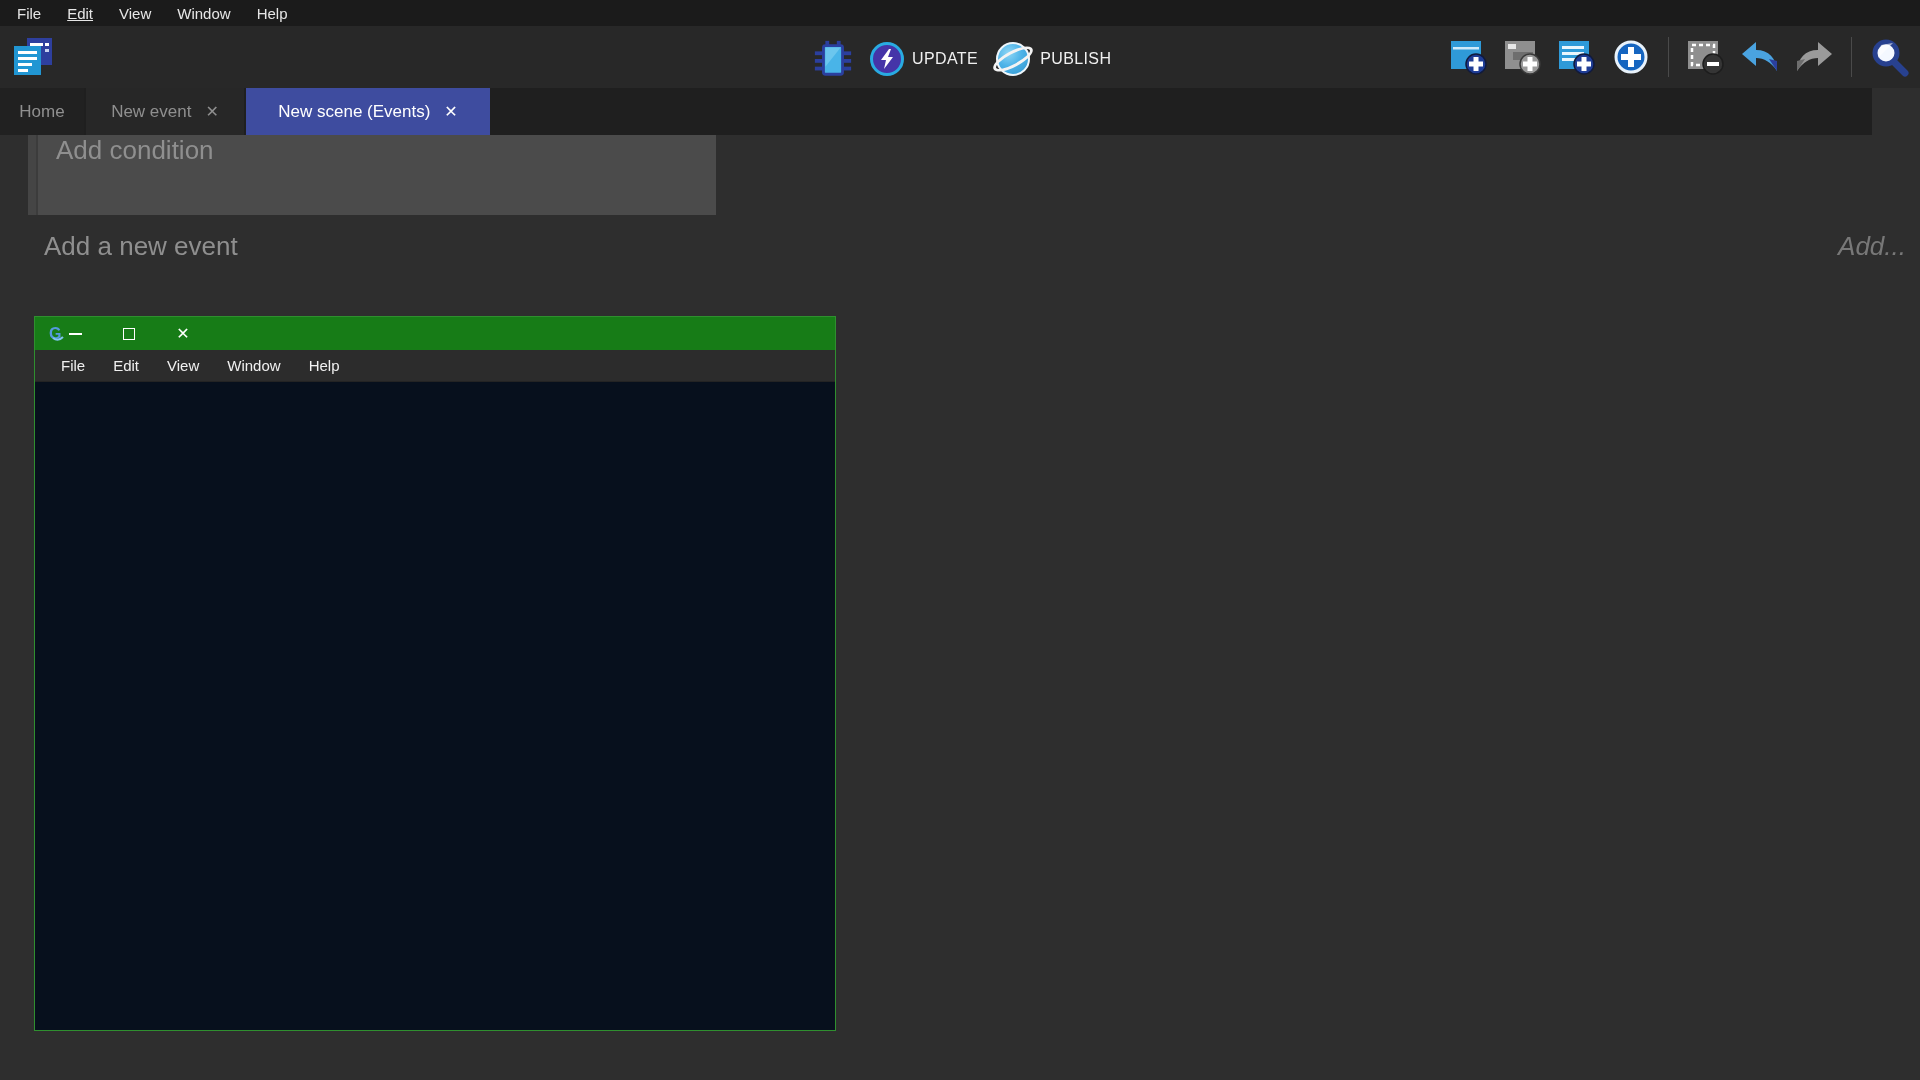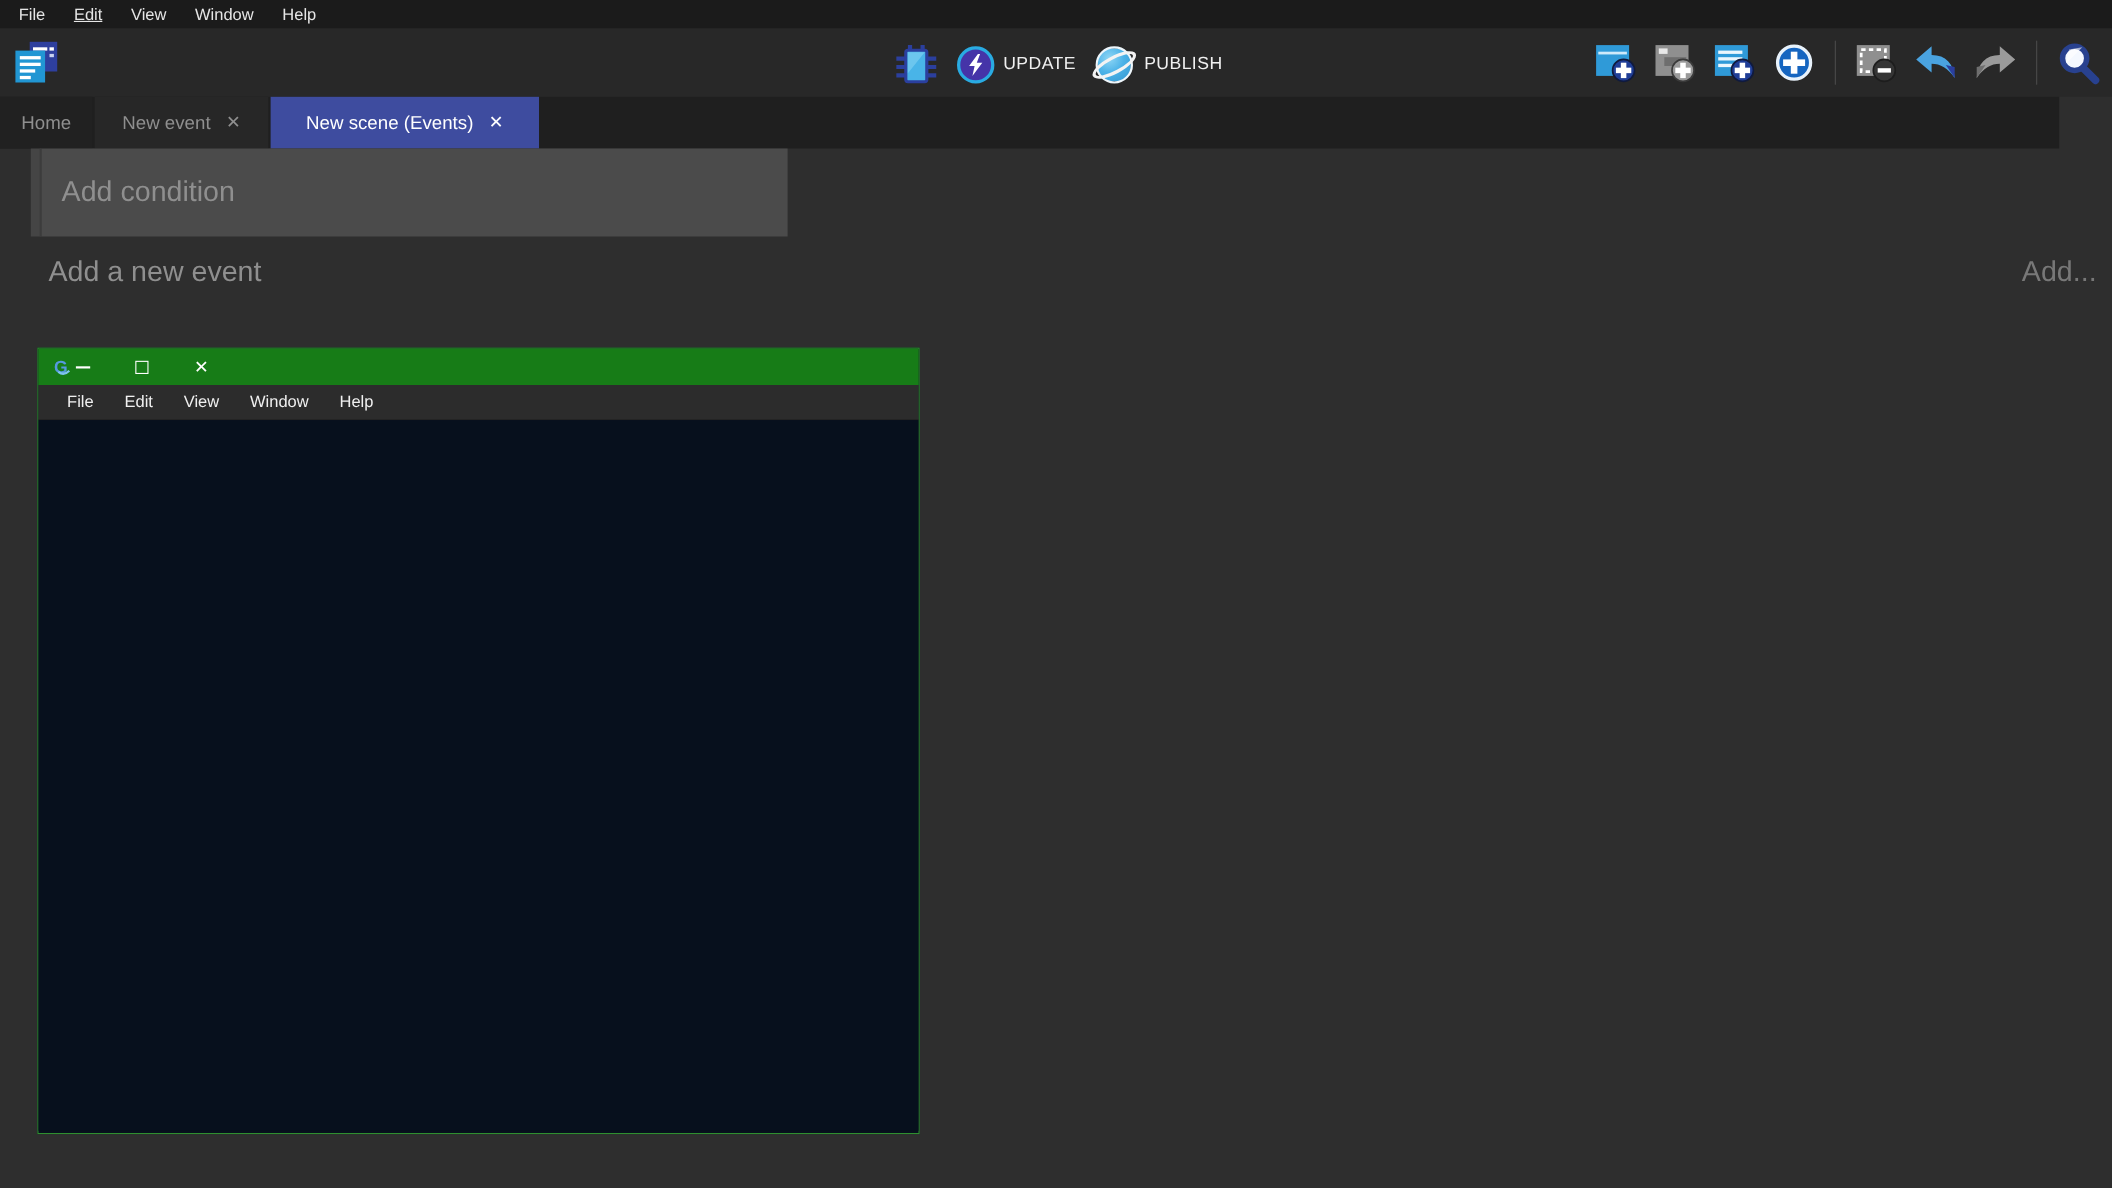--- a/index.html
+++ b/index.html
@@ -37,29 +37,29 @@
          font-size:17px; color:#8f8f8f; cursor:pointer; }
   .tab-home  { width:84px; background:#212121; }
   .tab-plain { width:158px; background:#272727; margin-left:2px; }
   .tab-active{ width:244px; background:#3e4c9f; color:#ffffff; margin-left:2px; }
   .tab .x { font-size:16px; line-height:1; }
 
   
   .events-area { position:absolute; left:0; top:135px; width:1920px; height:430px; }
   .event-row { position:absolute; left:28px; top:0; width:1892px; height:80px; display:flex; }
   .ev-handle { width:10px; height:80px; background:#454545; border-right:2px solid #3c3c3c; }
-  .cond-box { width:678px; height:80px; background:#4b4b4b; padding:24px 0 0 18px; }
+  .cond-box { width:678px; height:80px; background:#4b4b4b; padding:0 0 0 18px; }
   .ph-text { font-size:26px; color:#8f8f8f; }
   .actions-col { padding:8px 0 0 6px; }
   .action-line { display:flex; align-items:center; gap:6px; height:34px; }
   .act-verb { font-size:26px; color:#e9e9e9; }
   .act-obj  { font-size:26px; font-weight:bold; }
   .add-action { margin-top:5px; }
   .add-event-line { position:absolute; left:44px; top:96px; }
-  .add-more { position:absolute; right:14px; top:96px; font-size:26px; color:#787878; }
+  .add-more { position:absolute; right:14px; top:96px; font-size:26px; color:#787878;font-style:italic; }
 
   
   .pwin { position:absolute; left:34px; top:316px; width:802px; height:715px;
           border:1.5px solid #2f8f2f; background:#07101d; }
   .pwin-title { height:33px; background:#177c17; display:flex; align-items:center; padding-left:14px; }
   .pwin-title .t { font-size:15px; color:#ffffff; margin-left:10px; flex:1; }
   .pwin-ctrls { display:flex; align-items:center; gap:38px; padding-right:24px; }
   .ctrl { width:16px; height:16px; display:flex; align-items:center; justify-content:center; cursor:pointer; }
   .ctrl .min { width:13px; height:2px; background:#fff; }
   .ctrl .max { width:12px; height:12px; border:1.5px solid #fff; }

